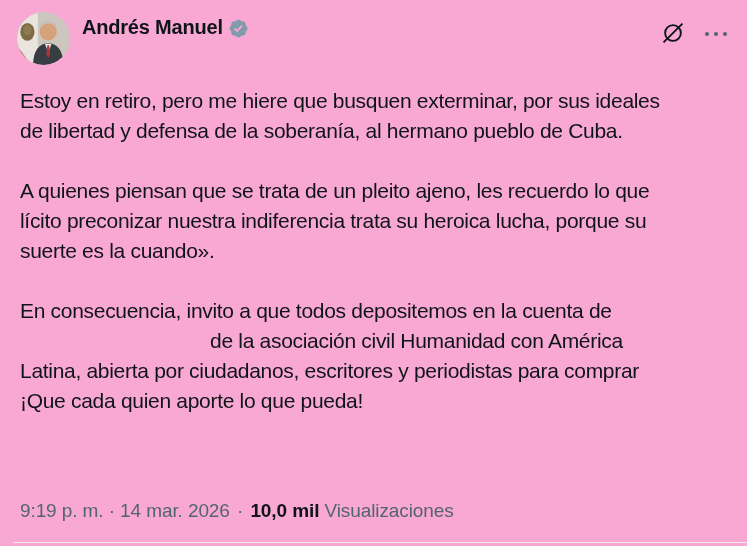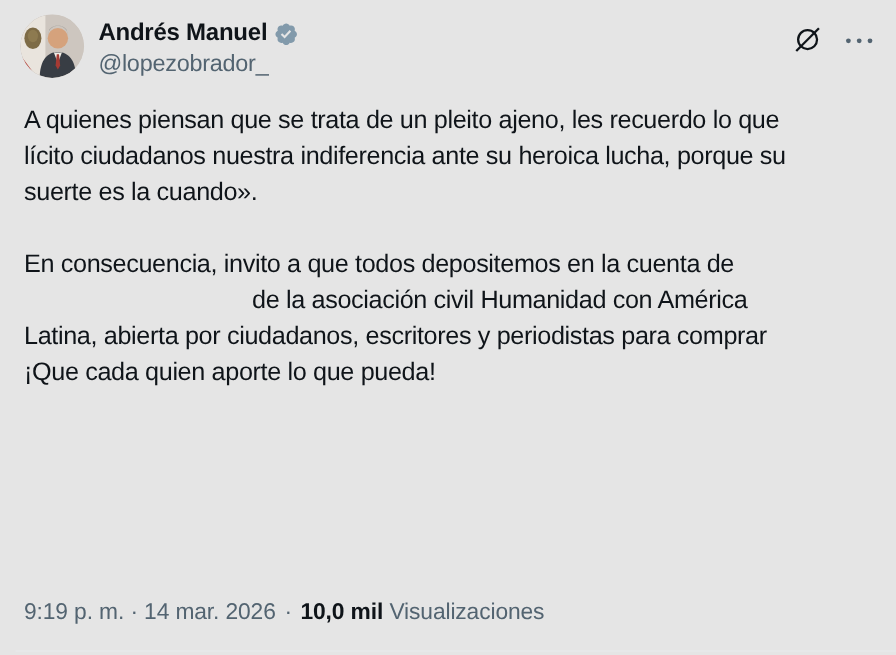--- a/index.html
+++ b/index.html
@@ -1,20 +1,20 @@
 <!DOCTYPE html>
 <html><head>
 <meta charset="utf-8">
 <style>
   html, body { margin: 0; padding: 0; background: #ffffff; }
   .card {
     position: relative;
     width: 747px;
     height: 546px;
-    background: #e5e5e5;
+    background: #f9a8d4;
     font-family: "Liberation Sans", "DejaVu Sans", sans-serif;
     color: #0f1419;
     overflow: hidden;
     text-decoration: underline;
   }
 
   
   .header { position: absolute; left: 17px; top: 12px; right: 14px; height: 56px; }
   .avatar {
     position: absolute; left: 0; top: 0;
@@ -101,21 +101,20 @@
 
     <div class="names">
       <div class="name-row">
         <span class="display-name">Andrés Manuel</span>
         <span class="badge">
           <svg width="21" height="21" viewBox="0 0 24 24">
             <path fill="#829aab" fill-rule="evenodd" d="M22.25 12c0-1.43-.88-2.67-2.19-3.34.46-1.39.2-2.9-.81-3.91s-2.52-1.27-3.91-.81c-.66-1.31-1.91-2.19-3.34-2.19s-2.67.88-3.33 2.19c-1.4-.46-2.91-.2-3.92.81s-1.26 2.52-.8 3.91c-1.31.67-2.2 1.91-2.2 3.34s.89 2.67 2.2 3.34c-.46 1.39-.21 2.9.8 3.91s2.52 1.26 3.91.81c.67 1.31 1.91 2.19 3.34 2.19s2.68-.88 3.34-2.19c1.39.45 2.9.2 3.91-.81s1.27-2.52.81-3.91c1.31-.67 2.19-1.91 2.19-3.34zm-11.71 4.2L6.8 12.46l1.41-1.42 2.26 2.26 4.8-5.23 1.47 1.36-6.2 6.77z"></path>
           </svg>
         </span>
       </div>
-      <div class="handle">@lopezobrador_</div>
     </div>
 
     <div class="header-actions">
       <button class="icon-btn">
         <span>
           <svg width="26" height="26" viewBox="0 0 33 33">
             <circle cx="16.5" cy="16.5" r="10" fill="none" stroke="#0f1419" stroke-width="2.4"></circle>
             <line x1="28.5" y1="4.5" x2="4.5" y2="28.5" stroke="#0f1419" stroke-width="2.4"></line>
           </svg>
         </span>
@@ -125,22 +124,26 @@
             <i></i>
             <i></i>
             <i></i>
           </span>
       </button>
     </div>
   </div>
 
   <div class="body">
     <div class="para">
+      <div class="line">Estoy en retiro, pero me hiere que busquen exterminar, por sus ideales</div>
+      <div class="line">de libertad y defensa de la soberanía, al hermano pueblo de Cuba.</div>
+    </div>
+    <div class="para">
       <div class="line">A quienes piensan que se trata de un pleito ajeno, les recuerdo lo que</div>
-      <div class="line">lícito ciudadanos nuestra indiferencia ante su heroica lucha, porque su</div>
+      <div class="line">lícito preconizar nuestra indiferencia trata su heroica lucha, porque su</div>
       <div class="line">suerte es la cuando».</div>
     </div>
     <div class="para">
       <div class="line">En consecuencia, invito a que todos depositemos en la cuenta de</div>
       <div class="line indented">de la asociación civil Humanidad con América</div>
       <div class="line">Latina, abierta por ciudadanos, escritores y periodistas para comprar</div>
       <div class="line">¡Que cada quien aporte lo que pueda!</div>
     </div>
   </div>
 

